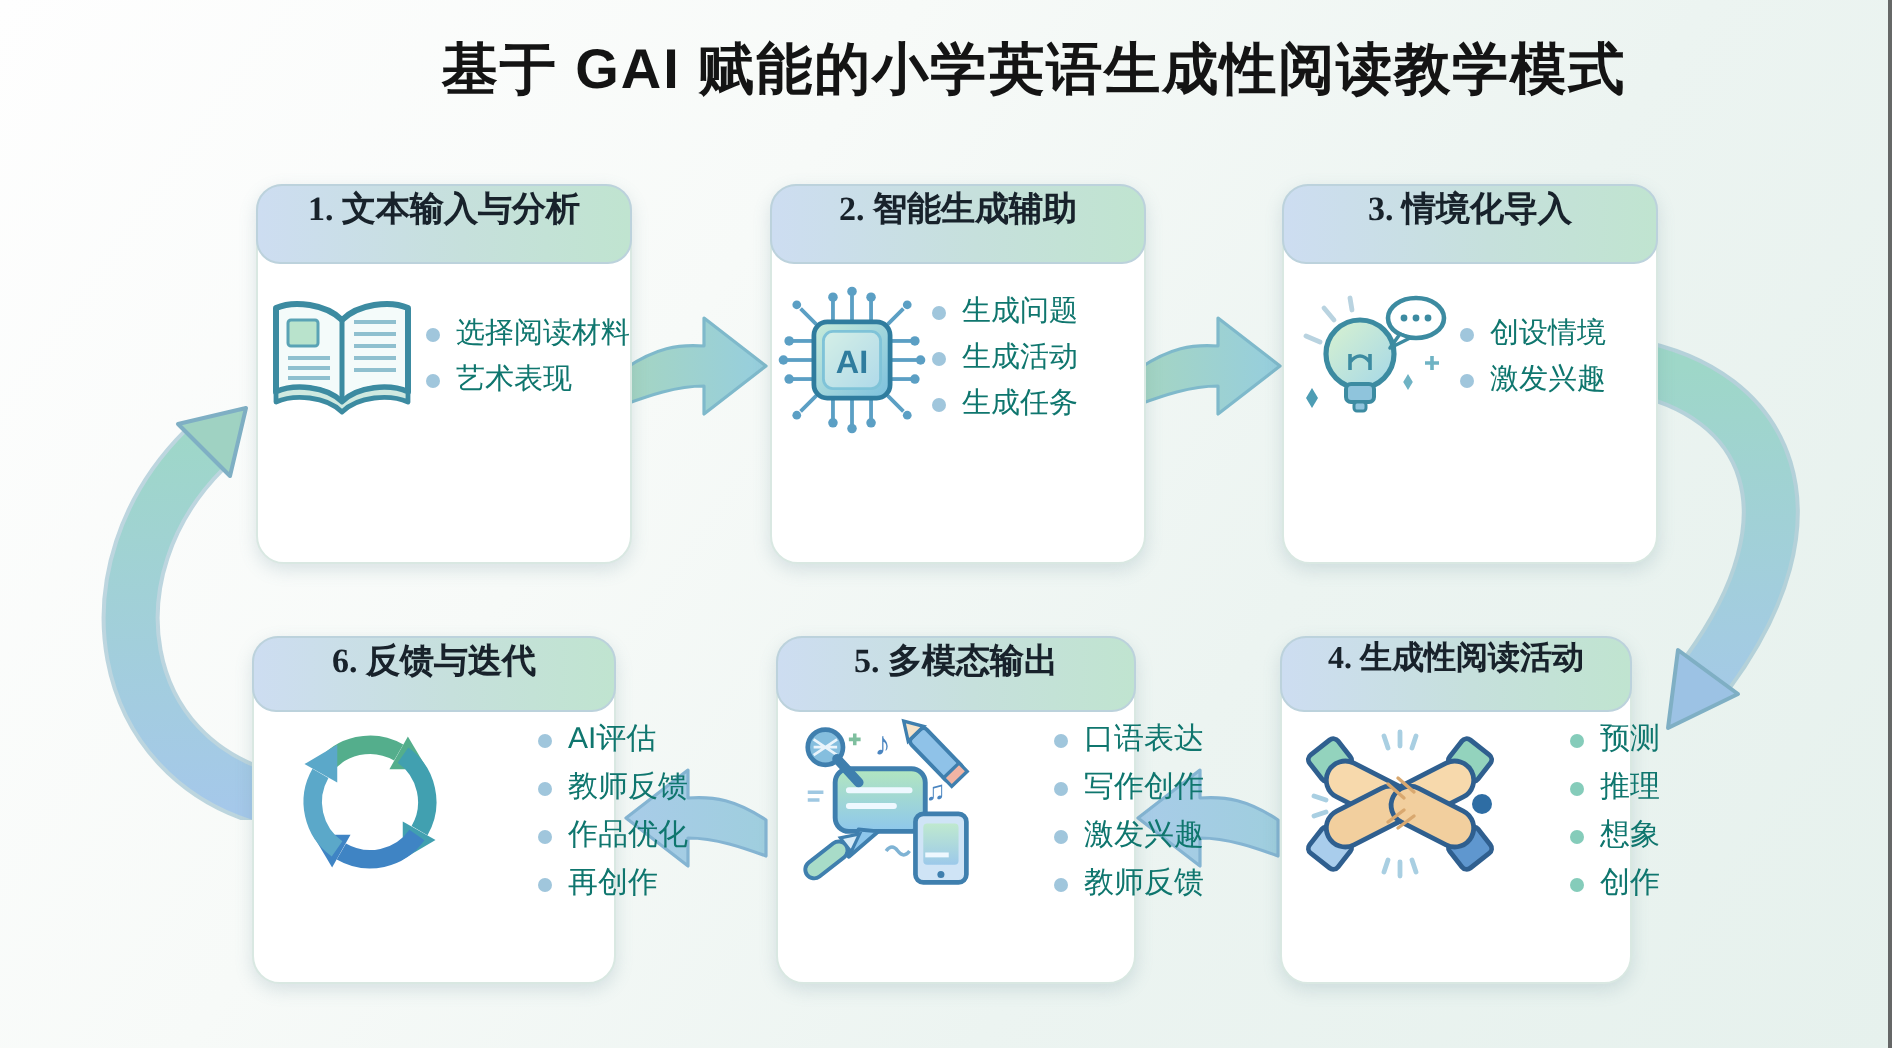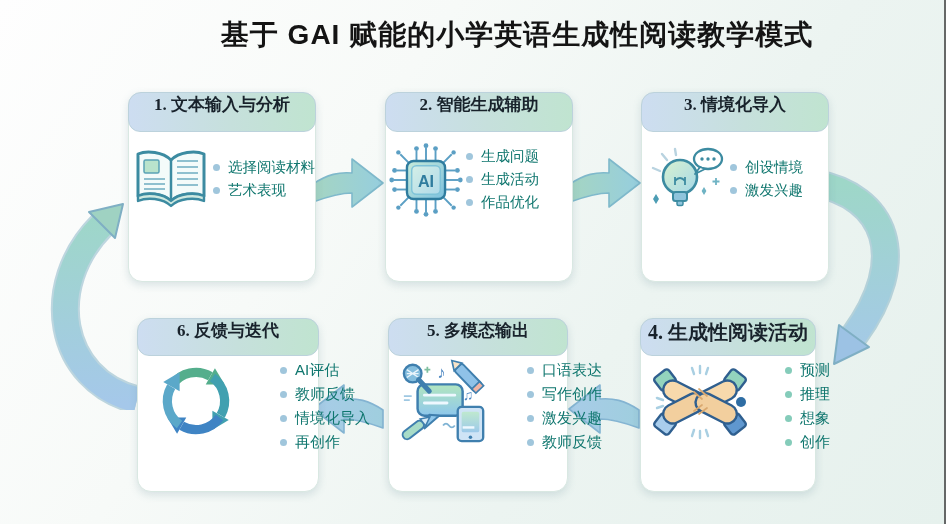--- a/index.html
+++ b/index.html
@@ -17,21 +17,21 @@
     position:absolute;background:#ffffff;border:1px solid #d9e8e2;border-radius:14px;
     box-shadow:0 3px 9px rgba(90,130,145,.20);z-index:2;box-sizing:border-box;
   }
   .card-header{
     height:38px;margin:-1px -1px 0 -1px;border-radius:13px 13px 12px 12px;
     background:linear-gradient(90deg,#cdddf1 0%,#c6e0dc 55%,#c0e4d0 100%);
     border:1px solid #bcd2dc;
     display:flex;align-items:flex-start;justify-content:center;
     font-weight:bold;font-size:17px;color:#18222b;white-space:nowrap;font-family:Liberation Serif, serif;
   }
-  .card.small-title .card-header{font-size:20px;}
+  .card.small-title .card-header{font-size:16px;}
   .body-v{display:flex;flex-direction:row;align-items:center;}
   .body-v .icon-box{height:86px;display:flex;align-items:center;justify-content:center;margin-top:5px;}
   .body-h{display:flex;flex-direction:row;align-items:flex-start;justify-content:flex-start;height:132px;padding:2px 6px 0 8px;gap:32px;}
   .body-h .icon-box{width:102px;display:flex;align-items:center;justify-content:center;flex:0 0 auto;}
   ul.bullets{list-style:none;margin:3px 0 0 0;padding:0;}
   .body-h ul.bullets{margin:0 0 0 2px;}
   ul.bullets li{display:flex;align-items:center;font-size:14.5px;color:#0f766e;line-height:23px;white-space:nowrap;}
   .body-h ul.bullets li{font-size:15px;line-height:24px;}
   .dot{width:7px;height:7px;border-radius:50%;background:#a0c6dc;margin-right:8px;flex:0 0 auto;}
   .dot.teal{background:#85ccba;}
@@ -130,21 +130,21 @@
         <li>
             <span class="dot"></span>
             <span>生成问题</span>
           </li>
         <li>
             <span class="dot"></span>
             <span>生成活动</span>
           </li>
         <li>
             <span class="dot"></span>
-            <span>作品优化</span>
+            <span>生成任务</span>
           </li>
       </ul>
     </div>
   </div>
 
   <div class="card" style="left:641px;top:92px;width:188px;height:190px">
     <div class="card-header">
       <span>3. 情境化导入</span>
     </div>
     <div class="body-v">
@@ -300,21 +300,21 @@
             <span>激发兴趣</span>
           </li>
         <li>
             <span class="dot"></span>
             <span>教师反馈</span>
           </li>
       </ul>
     </div>
   </div>
 
-  <div class="card" style="left:137px;top:318px;width:182px;height:174px">
+  <div class="card" style="left:126px;top:318px;width:182px;height:174px">
     <div class="card-header" style="height:36px">
       <span>6. 反馈与迭代</span>
     </div>
     <div class="body-h">
       <div class="icon-box" style="width:100px">
         <svg width="92" height="86" viewBox="0 0 88 84">
           <defs>
             <g id="cseg">
               <path d="M21.1 25.9 A28 28 0 0 1 58 17.8" fill="none" stroke-width="9"></path>
               <polygon points="72,26 62.5,10 53.5,26" stroke="none"></polygon>
@@ -330,21 +330,21 @@
         <li>
             <span class="dot"></span>
             <span>AI评估</span>
           </li>
         <li>
             <span class="dot"></span>
             <span>教师反馈</span>
           </li>
         <li>
             <span class="dot"></span>
-            <span>情境化导入</span>
+            <span>作品优化</span>
           </li>
         <li>
             <span class="dot"></span>
             <span>再创作</span>
           </li>
       </ul>
     </div>
   </div>
 
   <div class="arrow" style="left:312px;top:142px">

